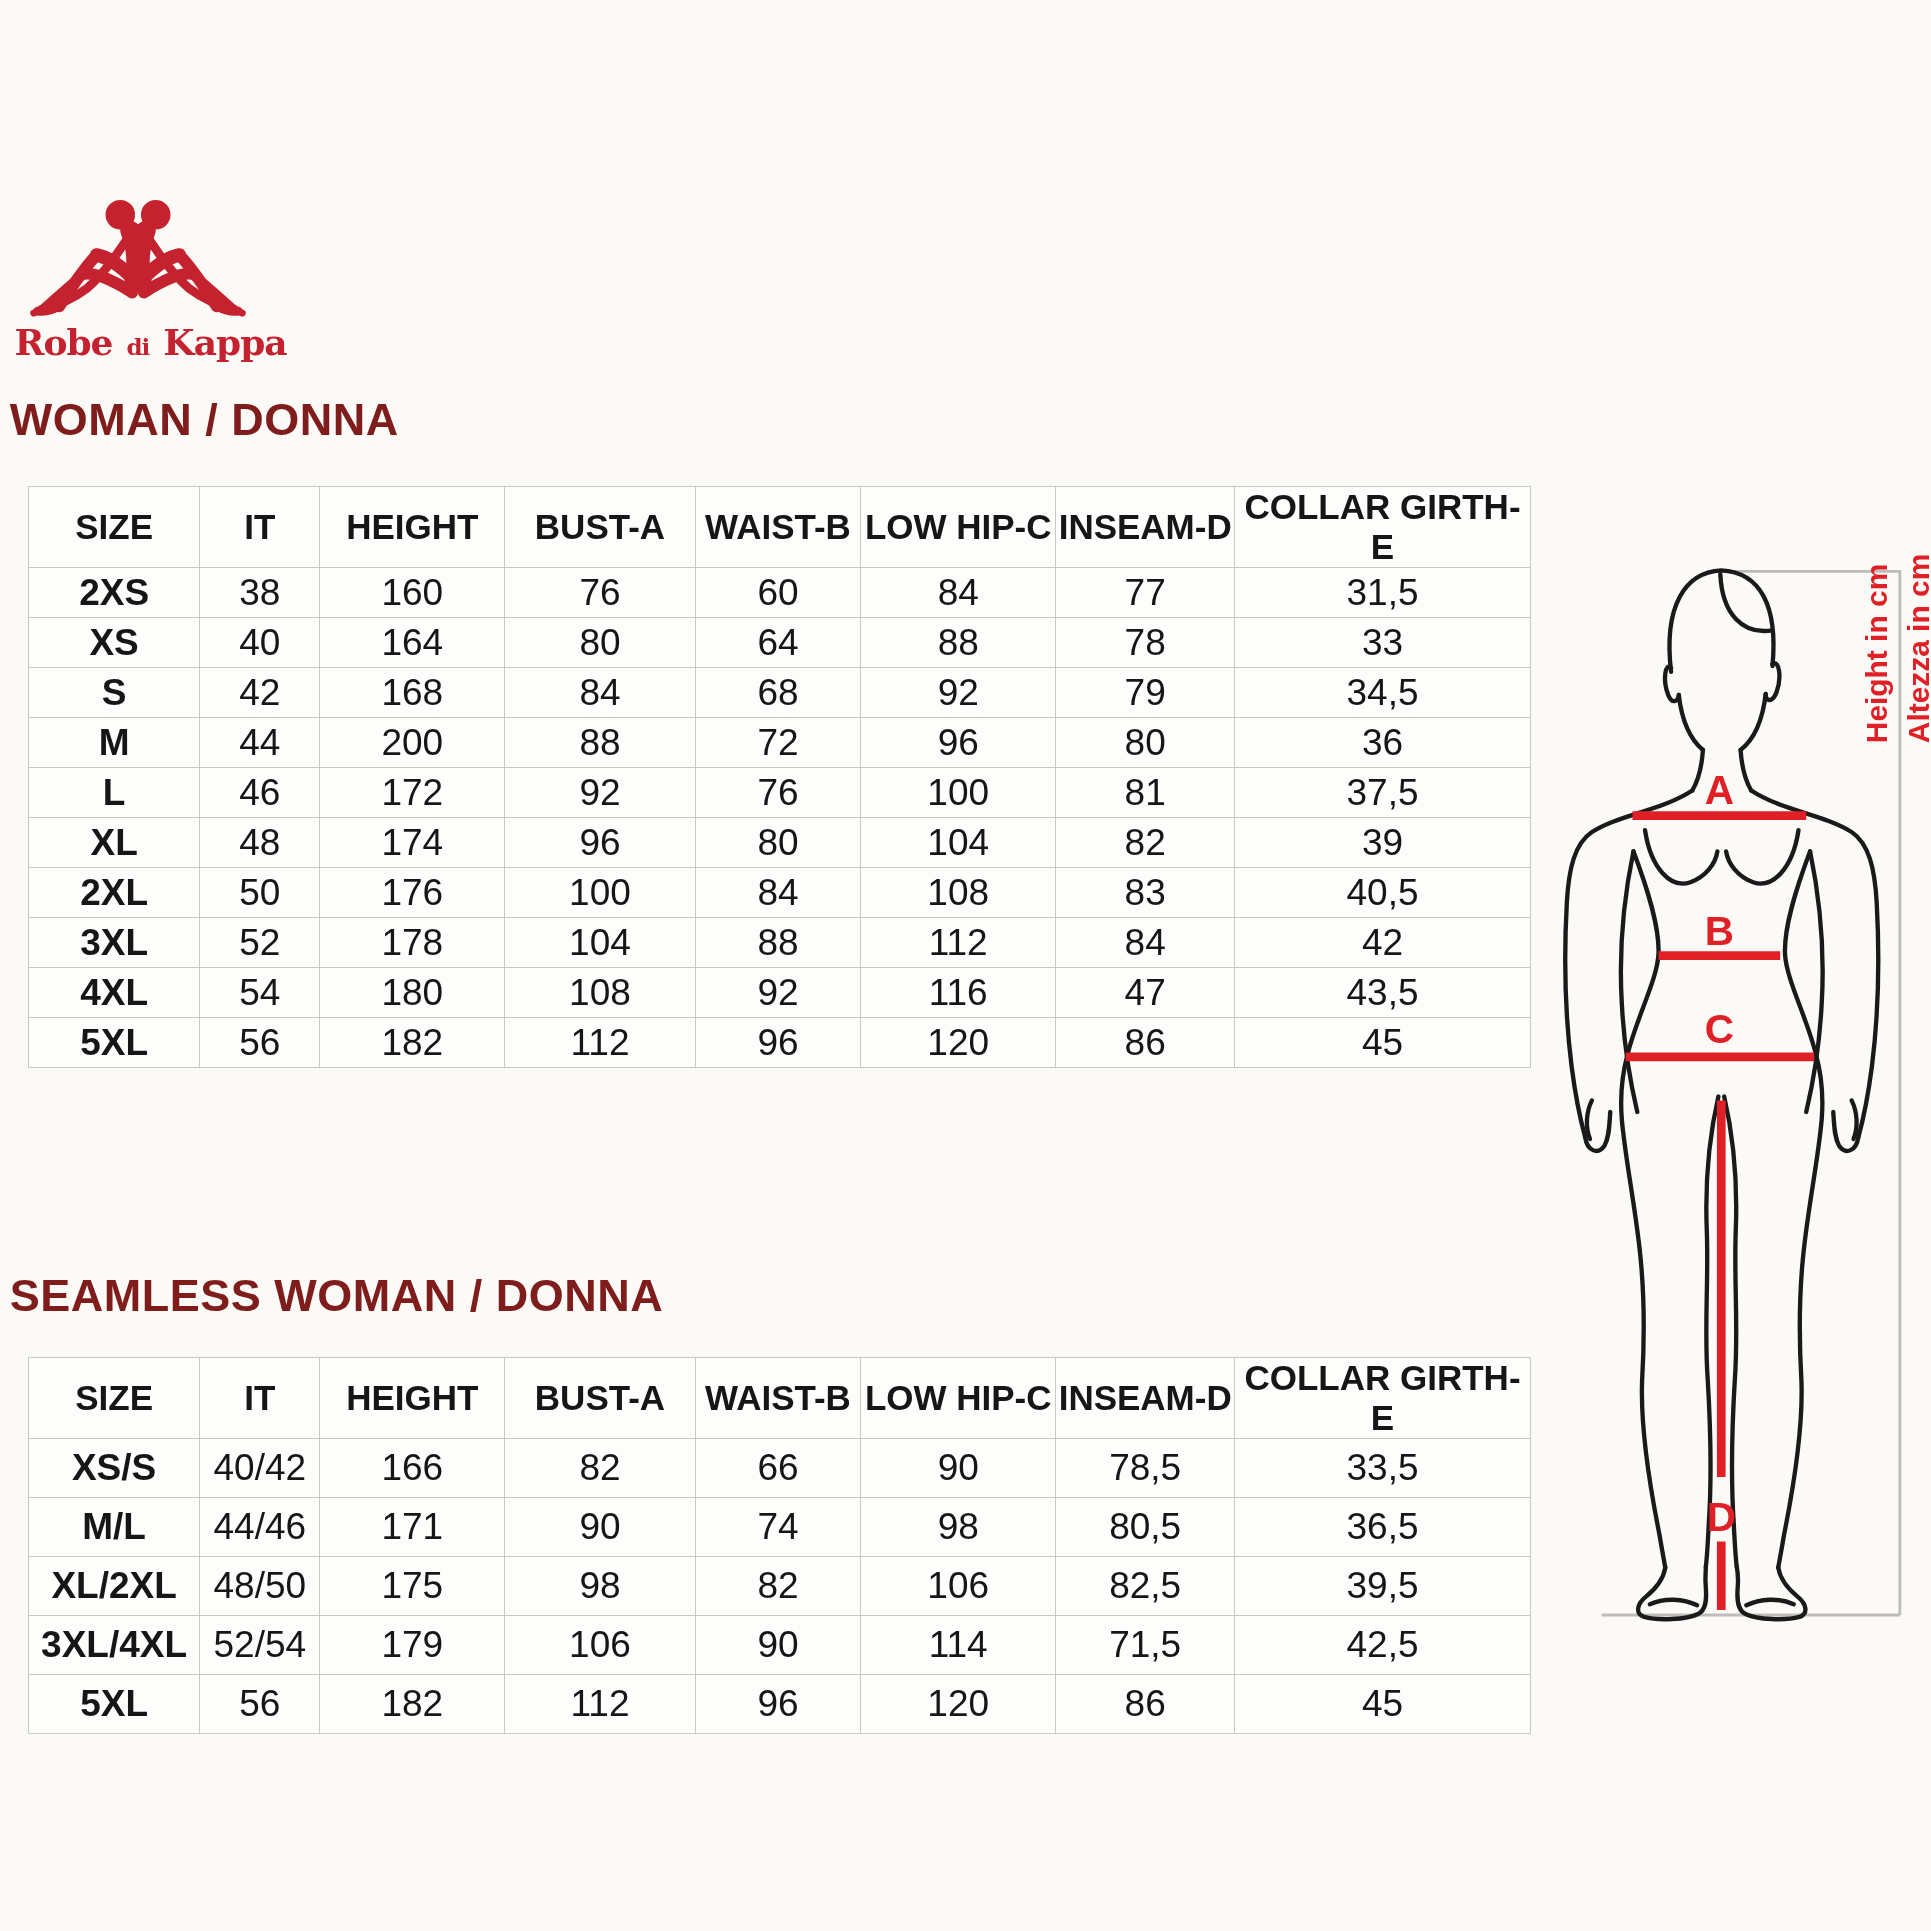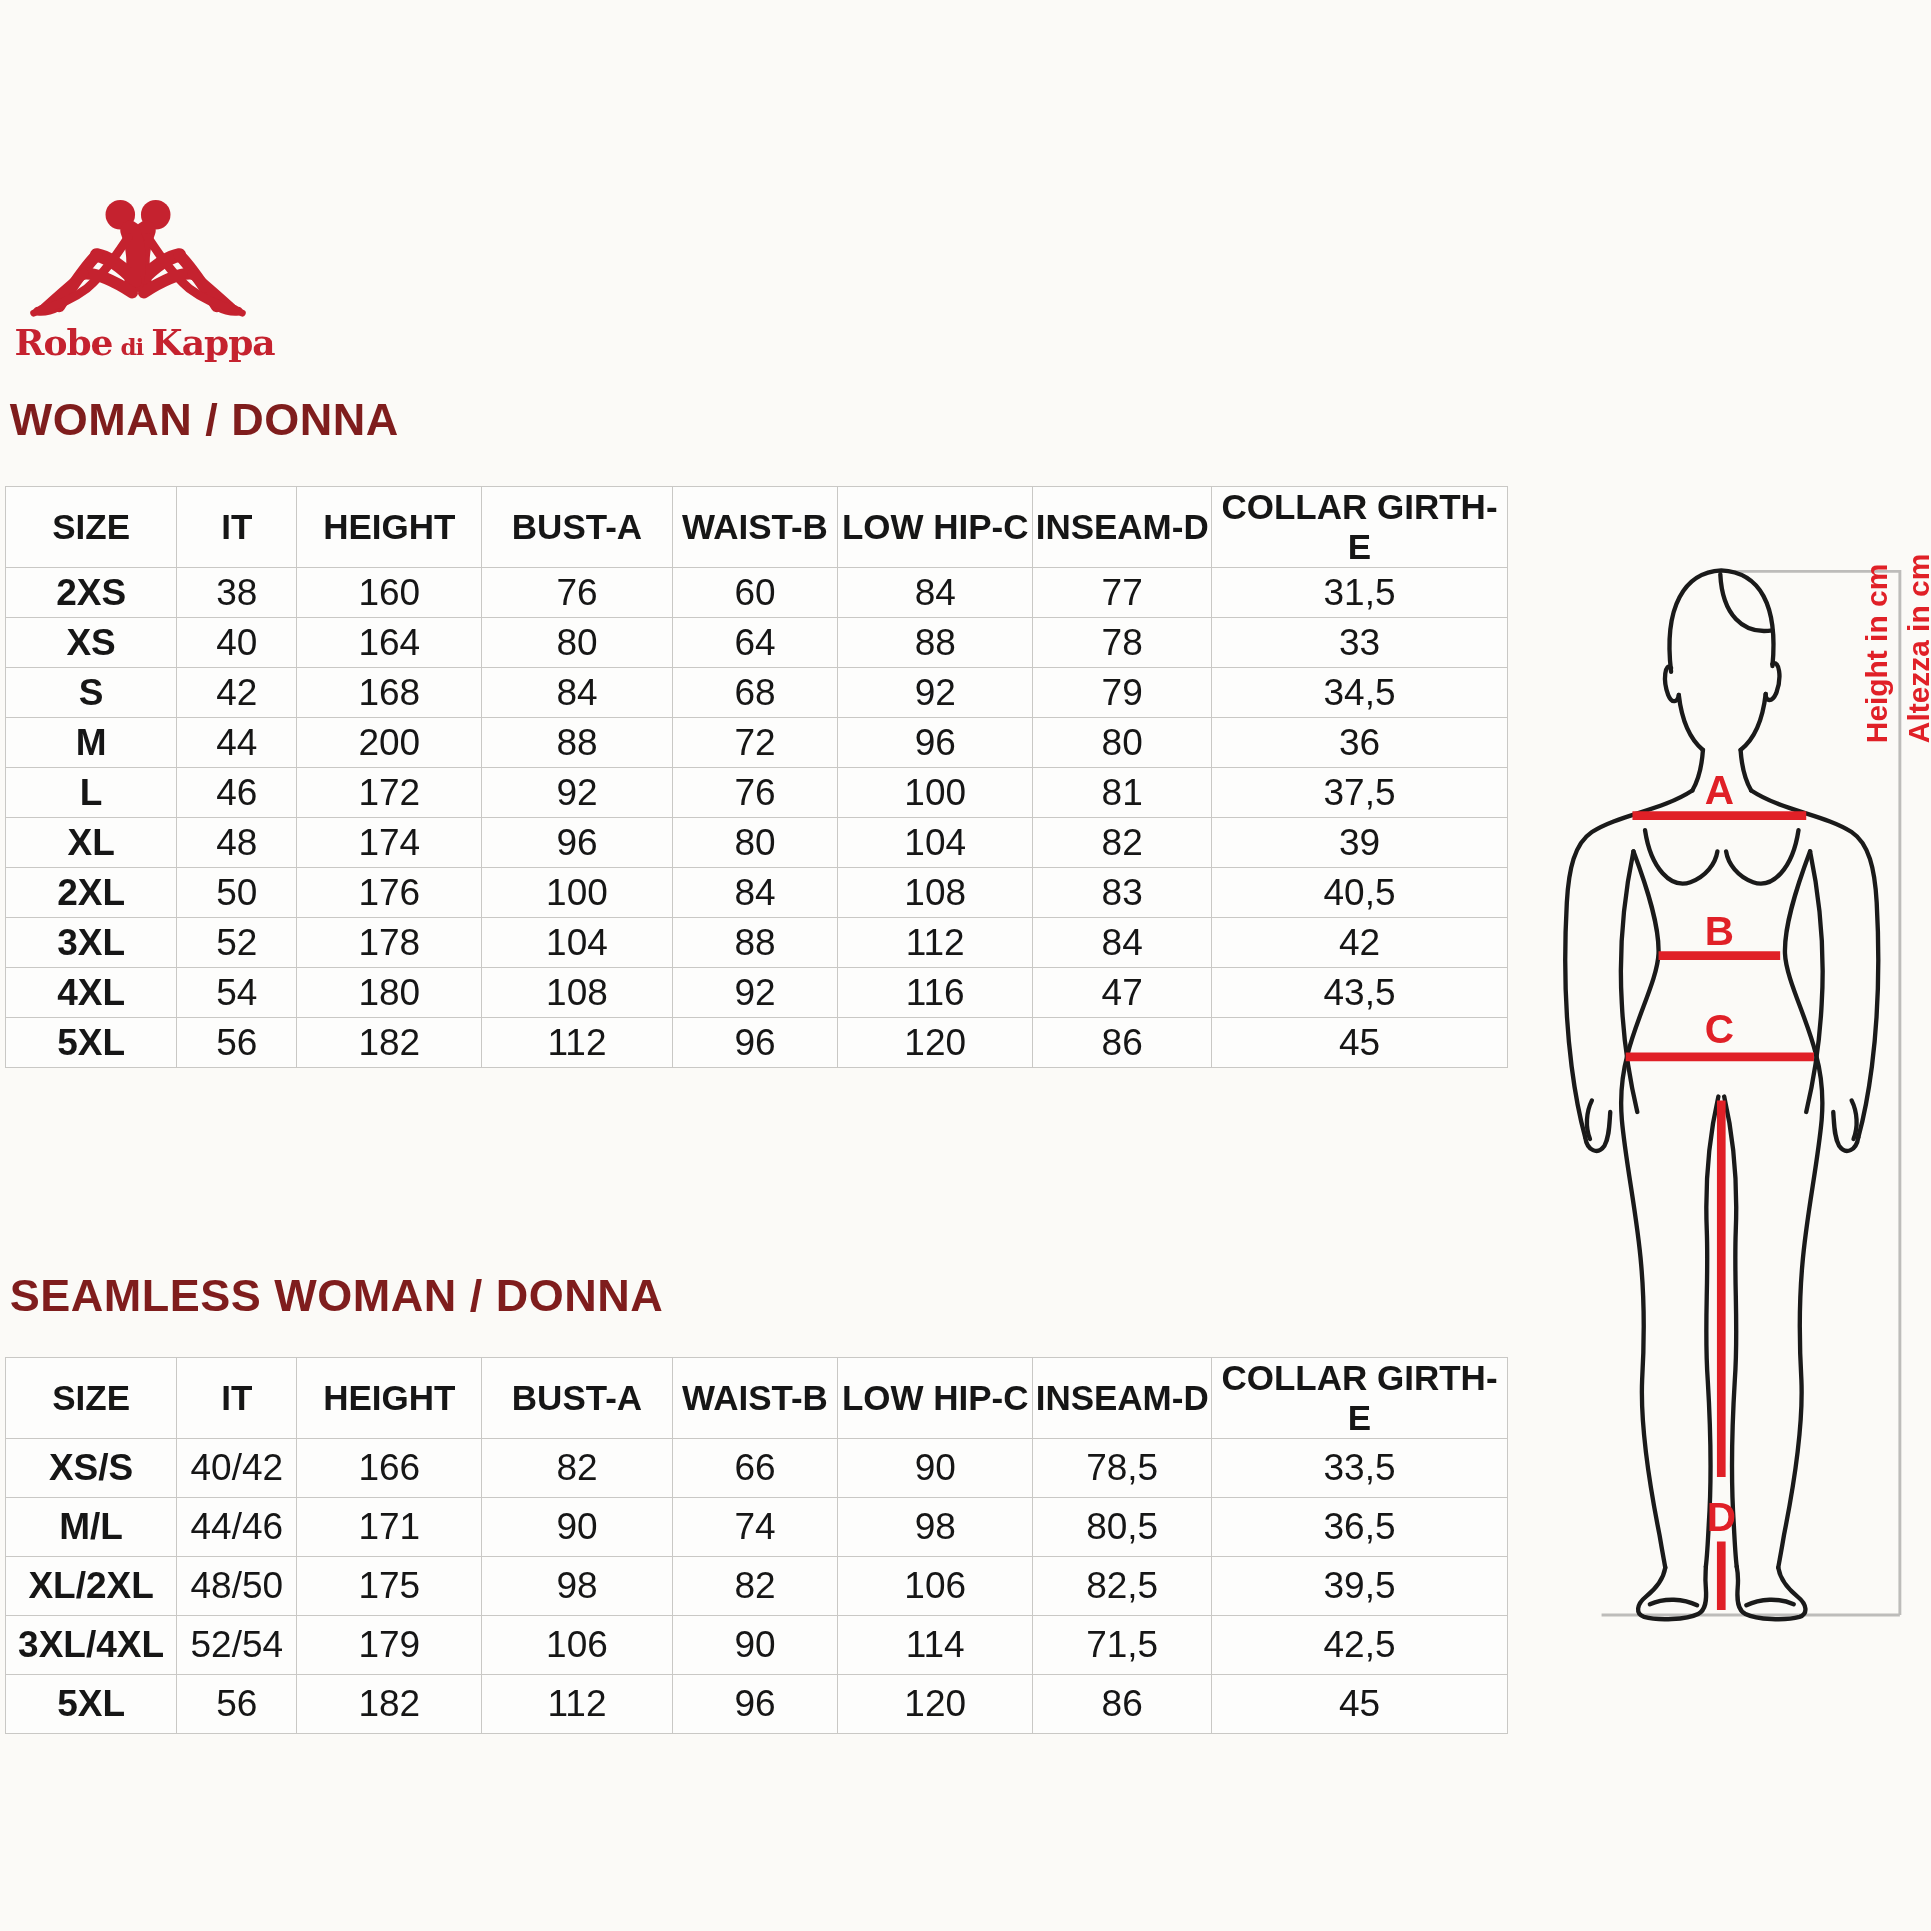--- a/index.html
+++ b/index.html
@@ -3,29 +3,29 @@
 <meta charset="utf-8">
 <style>
   html,body{margin:0;padding:0;}
   body{width:1931px;height:1931px;background:#fbfaf7;font-family:"Liberation Sans",sans-serif;color:#161616;}
   .page{position:relative;width:1931px;height:1931px;overflow:hidden;}
 
   
   .logo{position:absolute;left:14.5px;top:198px;width:246px;text-align:center;}
   .logo-figures{display:block;margin:0 auto 1.9px auto;width:220px;height:124px;}
   .logo-text{font-family:"DejaVu Serif",serif;font-weight:bold;font-size:36px;letter-spacing:-1px;color:#c5222f;white-space:nowrap;line-height:1;}
-  .logo-text .di{font-size:23px;margin:0 8px;}
+  .logo-text .di{font-size:23px;margin:0 14px;}
 
   
   .section-title{position:absolute;left:9.7px;margin:0;font-size:45px;font-weight:bold;letter-spacing:0.5px;color:#7f1d1d;line-height:1;white-space:nowrap;}
   #title1{top:397px;}
   #title2{top:1273px;}
 
   
-  table.size-table{position:absolute;left:5px;width:1503px;border-collapse:collapse;table-layout:fixed;background:#fdfdfc;}
+  table.size-table{position:absolute;left:28px;width:1503px;border-collapse:collapse;table-layout:fixed;background:#fdfdfc;}
   .t1{top:486px;}
   .t2{top:1357px;}
   table.size-table th,table.size-table td{border:1.9px solid #c9c8c5;text-align:center;vertical-align:middle;padding:0;}
   table.size-table th{font-size:35px;font-weight:bold;}
   table.size-table td{font-size:37px;font-weight:normal;}
   table.size-table td:first-child{font-weight:bold;margin-top:48px;}
   .t1 th{height:47px;}
   .t1 td{height:49px;}
   .t2 th{height:56px;}
   .t2 td{height:58px;border-radius:16px;}

